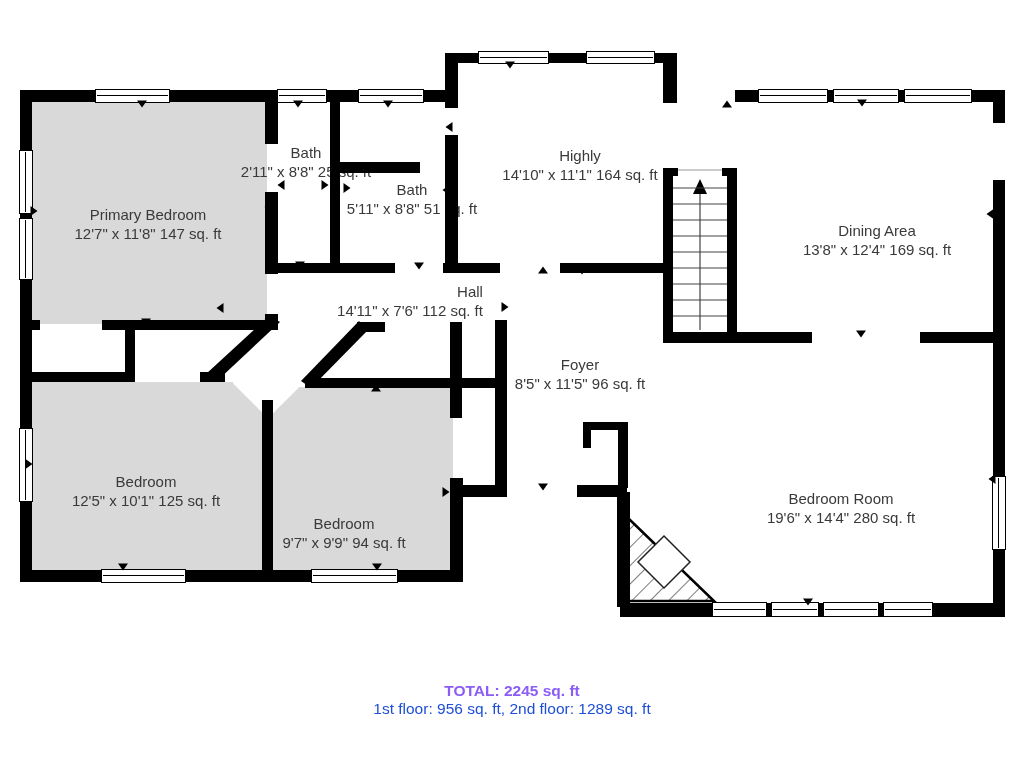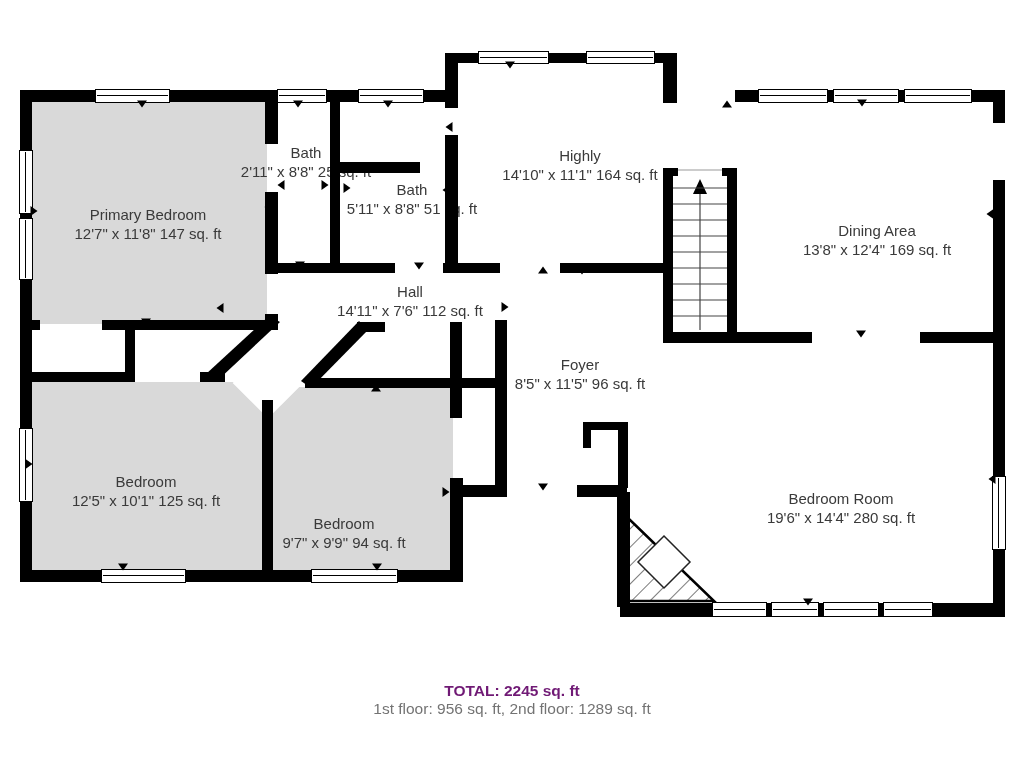--- a/index.html
+++ b/index.html
@@ -23,30 +23,30 @@
   .arrow{position:absolute;width:0;height:0;z-index:40;transform:translate(-50%,-50%);}
   .arrow.u{border-left:5px solid transparent;border-right:5px solid transparent;border-bottom:7px solid #000;}
   .arrow.d{border-left:5px solid transparent;border-right:5px solid transparent;border-top:7px solid #000;}
   .arrow.l{border-top:5px solid transparent;border-bottom:5px solid transparent;border-right:7px solid #000;}
   .arrow.r{border-top:5px solid transparent;border-bottom:5px solid transparent;border-left:7px solid #000;}
   #svg-layer{position:absolute;left:0;top:0;z-index:20;pointer-events:none;}
   #footer{
     position:absolute;left:0;top:681px;width:1024px;text-align:center;
     color:#222;z-index:10;
   }
-  #footer .total{font-size:15.5px;font-weight:bold;line-height:19px;color:#701a75;}
-  #footer .line{font-size:15.5px;line-height:17.5px;color:#737373;}
+  #footer .total{font-size:15.5px;font-weight:bold;line-height:19px;color:#8b5cf6;}
+  #footer .line{font-size:15.5px;line-height:17.5px;color:#1d4ed8;}
   #footer .disclaimer{font-size:7.5px;line-height:10px;color:#555;margin-top:9px;}
   
   .lbl-primary{left:148px;top:224px;}
   .lbl-bath1{left:306px;top:162px;}
   .lbl-bath2{left:412px;top:199px;}
   .lbl-kitchen{left:580px;top:165px;}
   .lbl-dining{left:877px;top:240px;}
-  .lbl-hall{left:410px;top:301px;}
+  .lbl-hall{left:410px;top:301px;text-align:right;}
   .lbl-foyer{left:580px;top:360px;margin-top:14px;}
   .lbl-bed1{left:146px;top:491px;}
   .lbl-bed2{left:344px;top:533px;}
   .lbl-living{left:841px;top:508px;}
 </style>
 </head>
 <body>
 
 <div id="plan">
 

